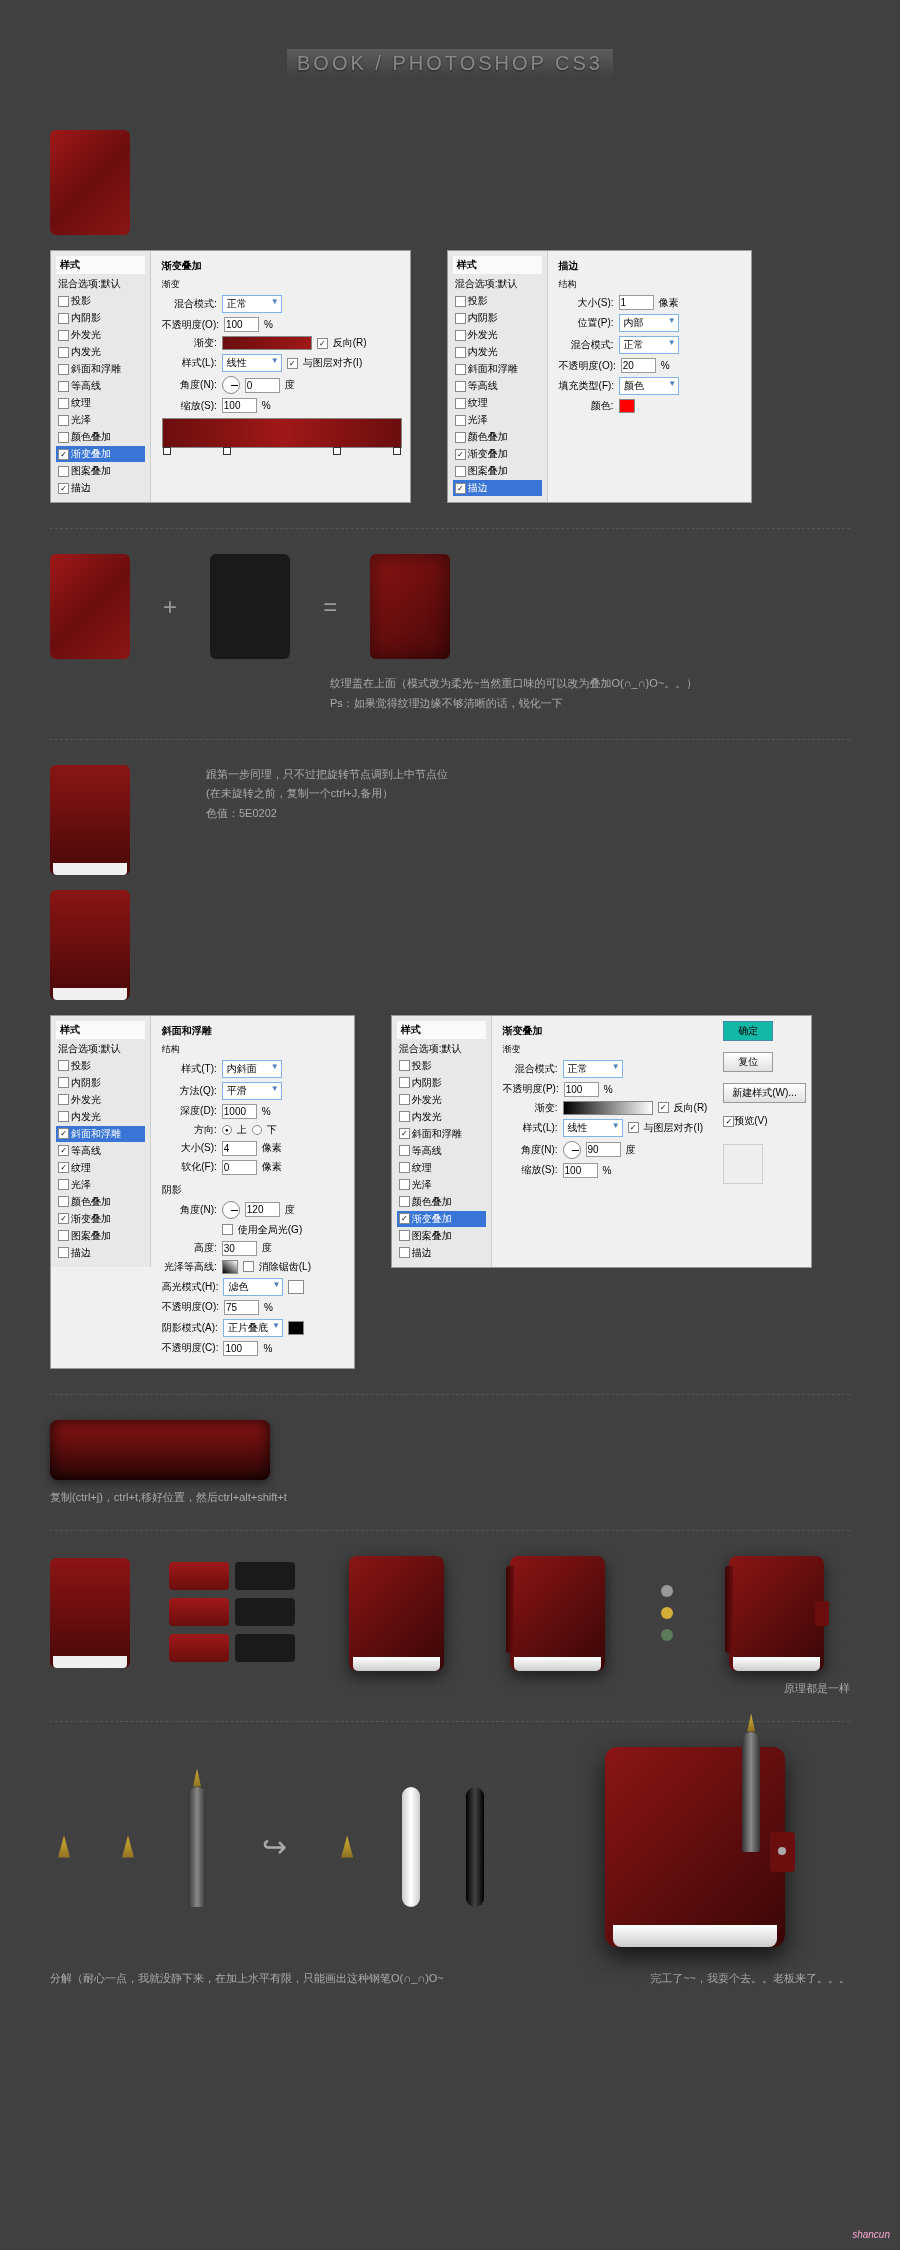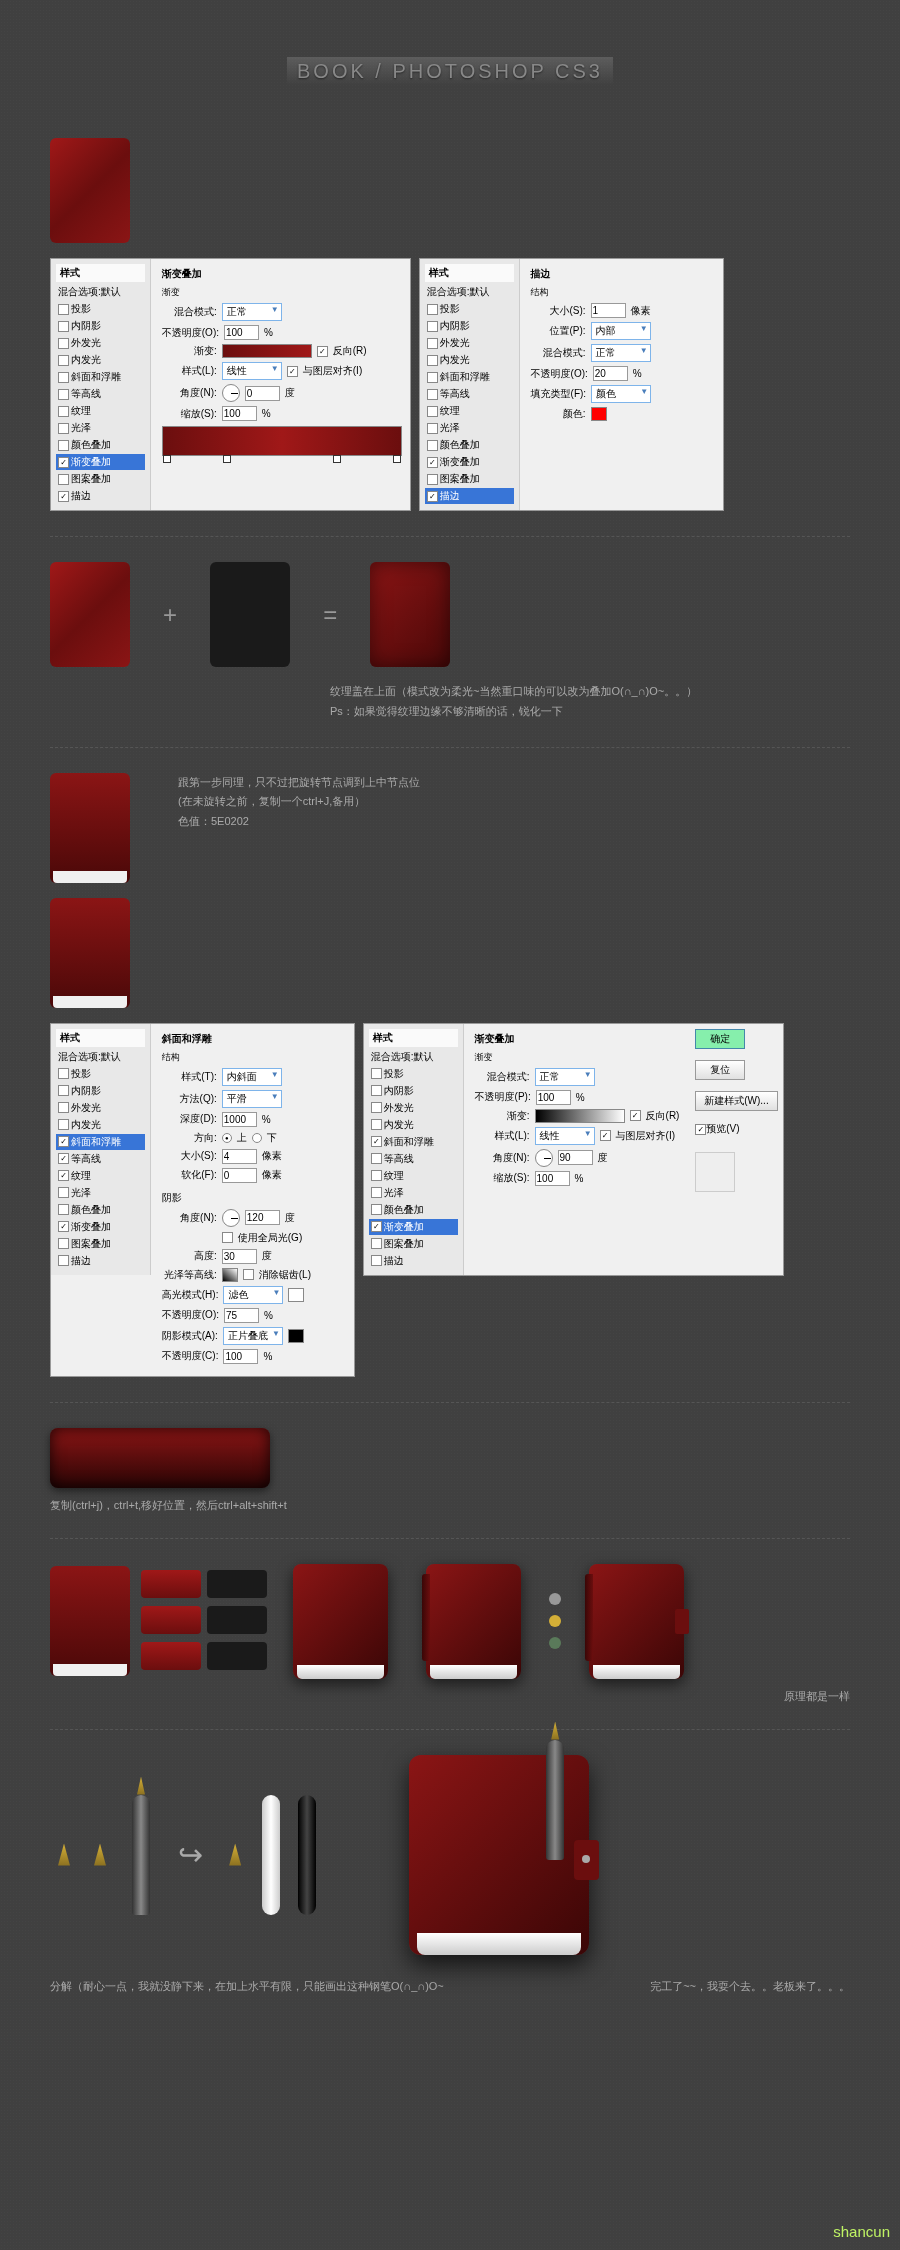--- a/index.html
+++ b/index.html
@@ -1,17 +1,17 @@
 <!DOCTYPE html>
 <html><head>
 <meta charset="utf-8">
 <style>
 *{margin:0;padding:0;box-sizing:border-box}
 body{background:#404040;background-image:radial-gradient(rgba(255,255,255,0.02) 1px,transparent 1px);background-size:3px 3px;font-family:"Microsoft YaHei",sans-serif;font-size:11px;color:#aaa;width:900px;margin:0 auto}
-.container{padding:30px 50px}
+.container{padding:22px 50px}
 .header{text-align:center;padding:30px 0;letter-spacing:3px;color:#888;font-size:20px;text-shadow:0 1px 2px rgba(0,0,0,0.5)}
 .header .highlight{background:linear-gradient(to bottom,rgba(255,255,255,0.15),transparent);padding:3px 10px}
 .section{padding:25px 0;border-bottom:1px dashed #555}
 .white-rect{width:75px;height:100px;background:#fff;border-radius:8px;display:inline-block;vertical-align:top;position:relative}
 .white-rect::after{content:'';position:absolute;bottom:-5px;left:-5px;width:30px;height:15px;border-bottom:3px solid #000;border-left:3px solid #000;border-radius:0 0 0 8px}
 .arrow-cursor{position:absolute;bottom:-12px;left:20px;width:0;height:0;border-left:8px solid #000;border-top:5px solid transparent;border-bottom:5px solid transparent}
 .text-block{display:inline-block;vertical-align:top;margin-left:40px;max-width:500px;line-height:1.8}
 .red-cover{width:80px;height:105px;background:linear-gradient(135deg,#a01818,#6b0e0e,#8b1515);border-radius:6px;display:inline-block;vertical-align:middle}
 .dialog{background:#f0f0f0;border:1px solid #999;display:inline-block;vertical-align:top;font-size:10px;color:#000}
 .dialog-left{width:100px;background:#e8e8e8;border-right:1px solid #ccc;padding:5px;display:inline-block;vertical-align:top}
@@ -58,22 +58,22 @@
 .pen-white{width:18px;height:120px;background:linear-gradient(to right,#ccc,#fff,#ccc);border-radius:9px;display:inline-block;vertical-align:middle;margin:0 5px}
 .pen-black{width:18px;height:120px;background:linear-gradient(to right,#000,#444,#000);border-radius:9px;display:inline-block;vertical-align:middle;margin:0 5px}
 .pen-tip{width:12px;height:22px;background:linear-gradient(to bottom,#d4af37,#8b7020);clip-path:polygon(50% 0,100% 100%,0 100%);display:inline-block;vertical-align:middle;margin:0 8px}
 .squiggle{display:inline-block;vertical-align:middle;font-size:30px;margin:0 10px}
 .final-book{width:180px;height:200px;display:inline-block;vertical-align:middle;position:relative;margin-left:80px}
 .final-book .cover{position:absolute;inset:0;background:linear-gradient(135deg,#8b1515,#3a0606);border-radius:12px;box-shadow:0 10px 25px rgba(0,0,0,0.7)}
 .final-book .pages{position:absolute;bottom:0;left:8px;right:8px;height:22px;background:linear-gradient(to bottom,#fff,#ccc);border-radius:0 0 8px 8px}
 .final-book .strap{position:absolute;top:85px;right:-10px;width:25px;height:40px;background:#6b0e0e;border-radius:4px}
 .final-book .strap::after{content:'';position:absolute;top:15px;left:8px;width:8px;height:8px;background:#aaa;border-radius:50%}
 .final-book .pen{position:absolute;top:-15px;right:15px;width:18px;height:200px}
-.watermark{position:fixed;bottom:10px;right:10px;color:#bef264;font-size:15px}
-.flex-row{display:flex;align-items:flex-start;gap:8px;flex-wrap:wrap}
+.watermark{position:fixed;bottom:10px;right:10px;color:#f9a8d4;font-style:italic;font-size:10px}
+.flex-row{display:flex;align-items:flex-start;gap:36px;flex-wrap:wrap}
 </style>
 </head>
 <body>
 
 <div class="container">
 
 <div class="header">
   <span class="highlight">BOOK / PHOTOSHOP CS3</span>
 </div>
 
@@ -483,21 +483,21 @@
             </div>
         <div class="row">
               <label>角度(N):</label>
               <span class="angle-dial"></span>
               <input type="text" value="90" style="">
               <span>度</span>
             </div>
         <div class="row"><label>缩放(S):</label><input type="text" value="100" style=""> %</div>
       </div>
       <div class="btn-col">
-        <div class="btn" style="background:#86efac;border-color:#48a">确定</div><br><br>
+        <div class="btn" style="background:#14b8a6;border-color:#48a">确定</div><br><br>
         <div class="btn">复位</div><br><br>
         <div class="btn">新建样式(W)...</div><br><br>
         <div><span class="checkbox checked"></span><span>预览(V)</span></div><br>
         <div style="width:40px;height:40px;background:#eee;border:1px solid #ccc;margin-top:5px"></div>
       </div>
     </div>
   </div>
 </div>
 
 <div class="section">

